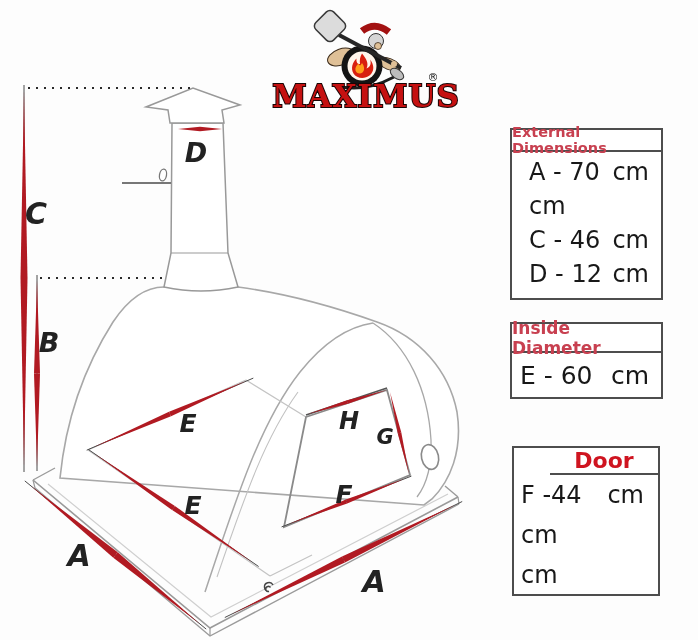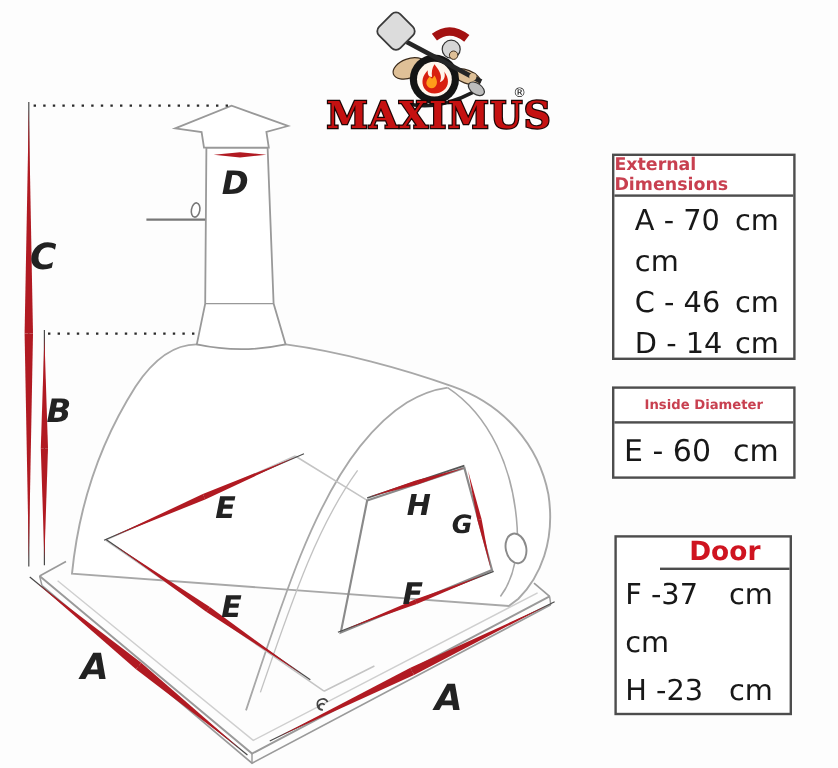--- a/index.html
+++ b/index.html
@@ -7,26 +7,26 @@
   #stage{position:relative;width:698px;height:640px;overflow:hidden;background:#fdfdfd;}
   #oven-svg{position:absolute;left:0;top:0;}
 
   .panel{position:absolute;background:#fff;border:2px solid #4d4d4d;box-sizing:border-box;}
   .panel-header{border-bottom:2px solid #4d4d4d;color:#c84050;font-weight:bold;
     display:flex;align-items:center;justify-content:center;box-sizing:border-box;}
   .panel-body{box-sizing:border-box;}
   .dim-row{display:flex;justify-content:space-between;align-items:center;color:#181818;}
 
   #panel-external{left:510px;top:128px;width:153px;height:172px;}
-  #panel-external .panel-header{height:34px;font-size:14.5px;}
+  #panel-external .panel-header{height:22px;font-size:14.5px;}
   #panel-external .panel-body{padding:3px 12px 0 17px;}
   #panel-external .dim-row{height:34px;font-size:24px;}
 
   #panel-inside{left:510px;top:322px;width:153px;height:77px;}
-  #panel-inside .panel-header{height:29px;font-size:11px;}
+  #panel-inside .panel-header{height:29px;font-size:17px;}
   #panel-inside .panel-body{padding:0 12px 13px 8px;}
   #panel-inside .dim-row{height:44px;font-size:25px;}
 
   #panel-door{left:512px;top:446px;width:148px;height:150px;}
   #panel-door .panel-header{height:27px;font-size:22px;color:#cf1420;margin-left:36px;}
   #panel-door .panel-body{padding:0 14px 0 7px;}
   #panel-door .dim-row{height:40px;font-size:24px;}
 
   .dim-label{font-family:"DejaVu Sans",sans-serif;font-style:italic;font-weight:600;fill:#222;}
   .brand-text{font-family:"DejaVu Serif",serif;font-weight:bold;fill:#c51111;
@@ -188,46 +188,45 @@
         <span>cm</span>
       </div>
       <div class="dim-row">
         <span>cm</span>
       </div>
       <div class="dim-row">
         <span>C - 46</span>
         <span>cm</span>
       </div>
       <div class="dim-row">
-        <span>D - 14</span>
+        <span>D - 12</span>
         <span>cm</span>
       </div>
     </div>
   </div>
 
   <div class="panel" id="panel-inside">
     <div class="panel-header">Inside Diameter</div>
     <div class="panel-body">
       <div class="dim-row">
         <span>E - 60</span>
         <span>cm</span>
       </div>
     </div>
   </div>
 
   <div class="panel" id="panel-door">
     <div class="panel-header">Door</div>
     <div class="panel-body">
       <div class="dim-row">
-        <span>F -37</span>
-        <span>cm</span>
-      </div>
-      <div class="dim-row">
-        <span>cm</span>
-      </div>
-      <div class="dim-row">
-        <span>H -23</span>
+        <span>F -44</span>
+        <span>cm</span>
+      </div>
+      <div class="dim-row">
+        <span>cm</span>
+      </div>
+      <div class="dim-row">
         <span>cm</span>
       </div>
     </div>
   </div>
 
 </div>
 
 </body></html>

